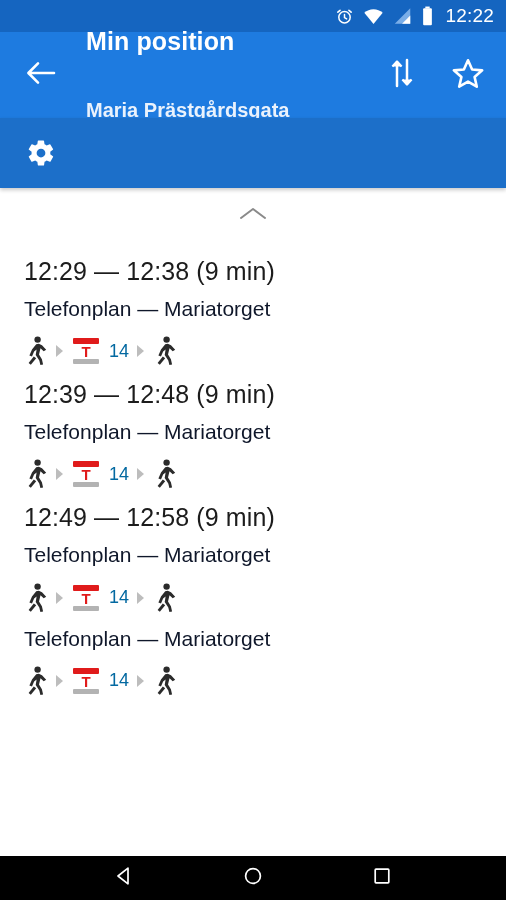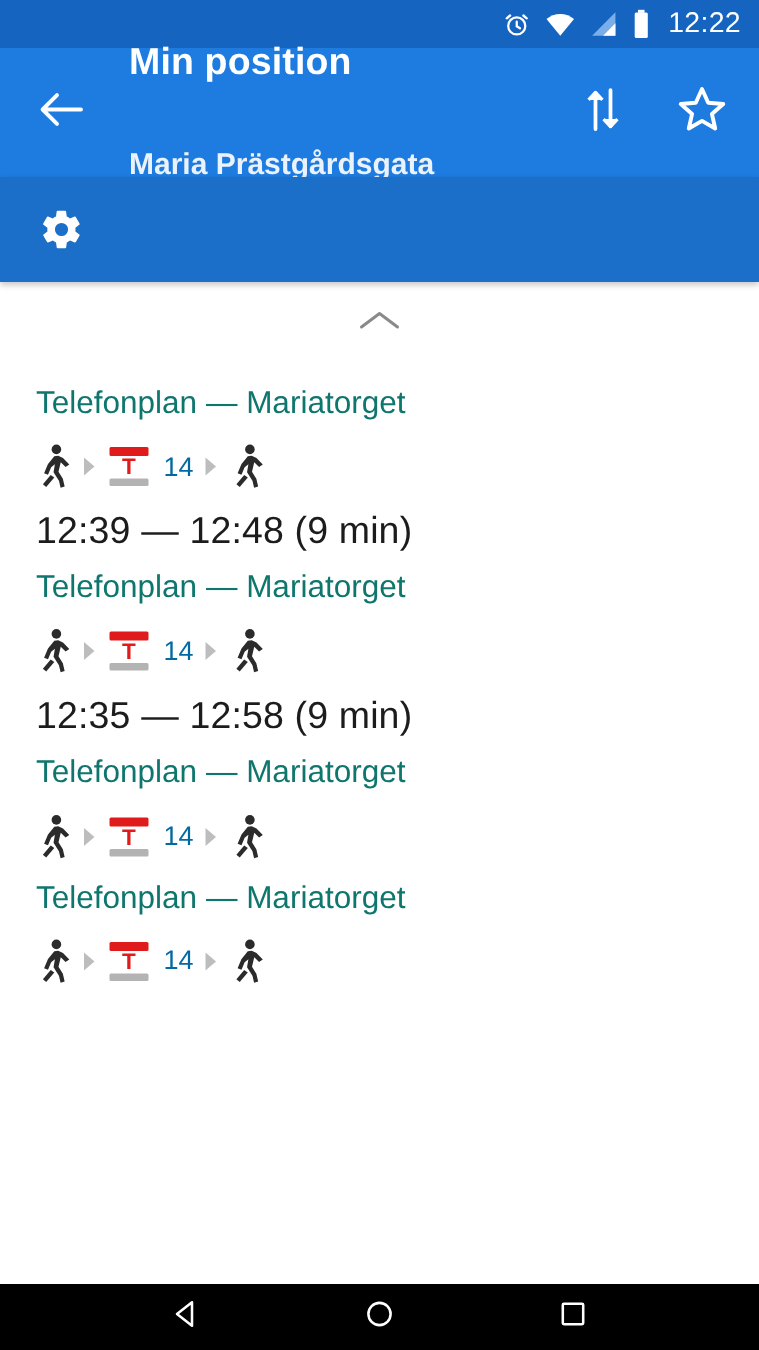--- a/index.html
+++ b/index.html
@@ -134,21 +134,21 @@
 
   .j-time {
     font-size: 25px;
     color: #1c1c1c;
     font-weight: 400;
     letter-spacing: 0.1px;
     line-height: 1.2;
   }
   .j-route {
     font-size: 21px;
-    color: #0f766e;
+    color: #0f172a;
     font-weight: 400;
     margin-top: 10px;
     line-height: 1.2;
   }
   .j-legs {
     display: flex;
     align-items: center;
     margin-top: 14px;
     height: 32px;
     gap: 0;
@@ -288,20 +288,21 @@
 
     <div class="collapse-row">
       <span>
         <svg width="28" height="16" viewBox="0 0 28 16">
           <path d="M2 12 14 3l12 9" fill="none" stroke="#8a8a8a" stroke-width="2" stroke-linecap="round" stroke-linejoin="round"></path>
         </svg>
       </span>
     </div>
 
     <div class="journey">
+      <div class="j-time">12:29 — 12:38 (9 min)</div>
       <div class="j-route">Telefonplan — Mariatorget</div>
       <div class="j-legs">
         <span class="leg-walk">
           <svg width="24" height="30" viewBox="0 0 24 30">
             <circle cx="13.6" cy="3.6" r="3.2" fill="#2b2b2b"></circle>
             <path d="M12.2 8.2 8 13.4l-2.6 6.1 2.6 1 2.1-5 2.5-2-.9 5.4 3.6 5.6 1.1 4.6 2.7-.7-1.2-5.2-2.9-4.7 1.5-6.3 3.2 3.1 2.5-1.6-4.2-4.4-3.2-1.5z" fill="#2b2b2b"></path>
             <path d="M9.8 20.6 4.6 26.9l2.2 1.8 5.4-6.4z" fill="#2b2b2b"></path>
           </svg>
         </span>
         <span class="leg-sep">
@@ -361,21 +362,21 @@
           <svg width="24" height="30" viewBox="0 0 24 30">
             <circle cx="13.6" cy="3.6" r="3.2" fill="#2b2b2b"></circle>
             <path d="M12.2 8.2 8 13.4l-2.6 6.1 2.6 1 2.1-5 2.5-2-.9 5.4 3.6 5.6 1.1 4.6 2.7-.7-1.2-5.2-2.9-4.7 1.5-6.3 3.2 3.1 2.5-1.6-4.2-4.4-3.2-1.5z" fill="#2b2b2b"></path>
             <path d="M9.8 20.6 4.6 26.9l2.2 1.8 5.4-6.4z" fill="#2b2b2b"></path>
           </svg>
         </span>
       </div>
     </div>
 
     <div class="journey">
-      <div class="j-time">12:35 — 12:58 (9 min)</div>
+      <div class="j-time">12:49 — 12:58 (9 min)</div>
       <div class="j-route">Telefonplan — Mariatorget</div>
       <div class="j-legs">
         <span class="leg-walk">
           <svg width="24" height="30" viewBox="0 0 24 30">
             <circle cx="13.6" cy="3.6" r="3.2" fill="#2b2b2b"></circle>
             <path d="M12.2 8.2 8 13.4l-2.6 6.1 2.6 1 2.1-5 2.5-2-.9 5.4 3.6 5.6 1.1 4.6 2.7-.7-1.2-5.2-2.9-4.7 1.5-6.3 3.2 3.1 2.5-1.6-4.2-4.4-3.2-1.5z" fill="#2b2b2b"></path>
             <path d="M9.8 20.6 4.6 26.9l2.2 1.8 5.4-6.4z" fill="#2b2b2b"></path>
           </svg>
         </span>
         <span class="leg-sep">

